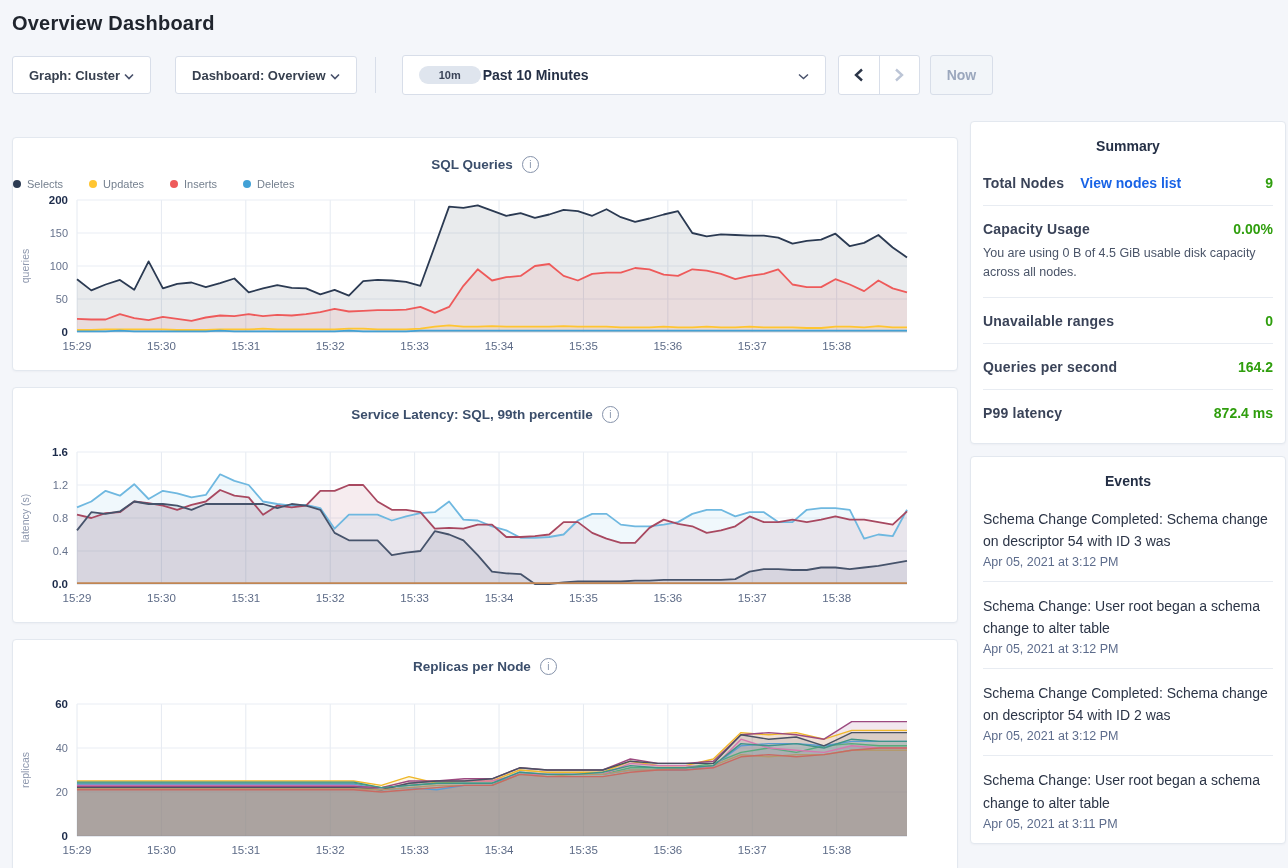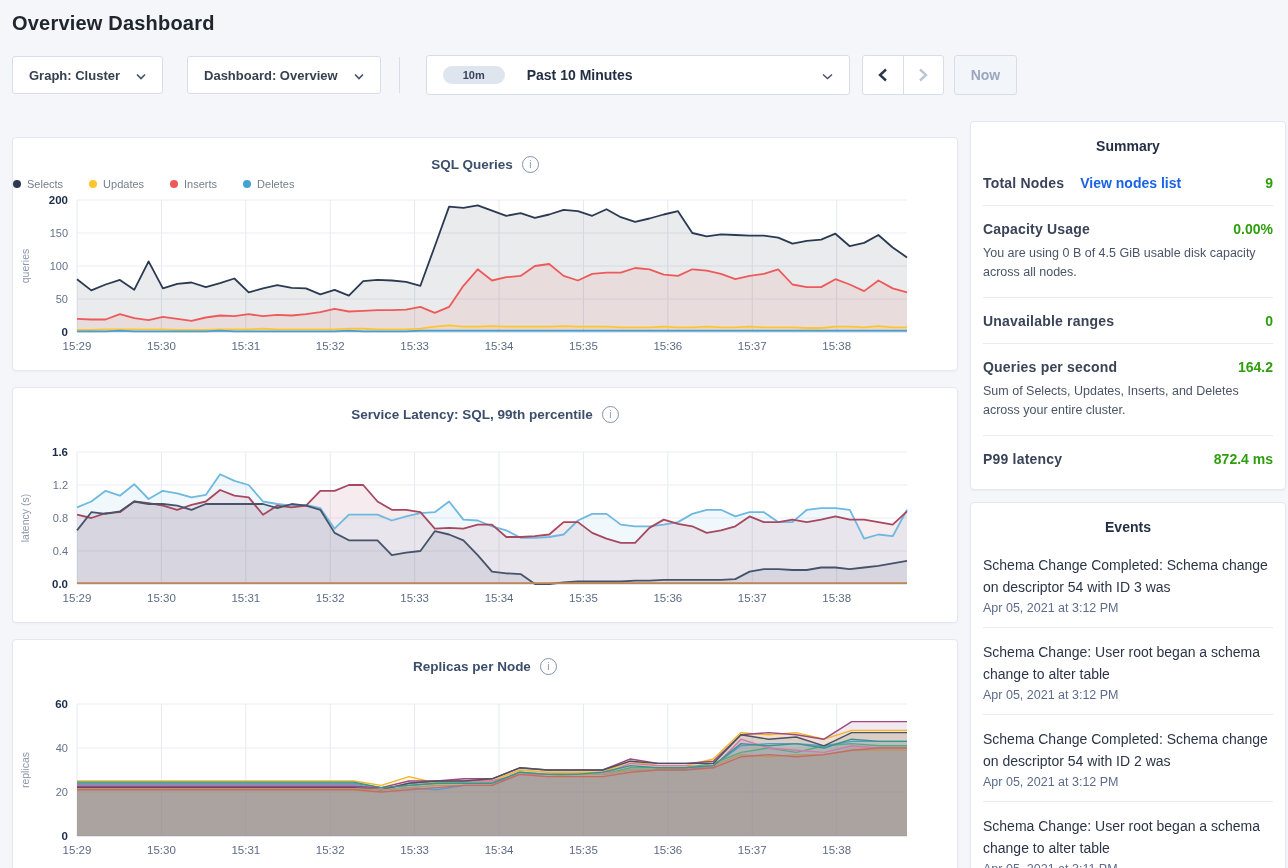--- a/index.html
+++ b/index.html
@@ -8,34 +8,34 @@
     background:#f4f6fa;
     font-family:"Liberation Sans", sans-serif;
     color:#242a35;
   }
   .page { padding:12px 2px 0 12px; }
   .page-title { font-size:20px; font-weight:700; color:#20252e; letter-spacing:.2px; padding-left:0; }
 
   
   .controls { display:flex; align-items:center; margin-top:20px; height:40px; }
   .dd-btn {
-    display:flex; align-items:center; gap:16px;
+    display:flex; align-items:center; gap:4px;
     background:#fff; border:1px solid #d8dee9; border-radius:3px;
     height:38px; padding:0 16px; font-size:13px; font-weight:700; color:#37404f;
     cursor:pointer;
   }
   .dd-btn + .dd-btn { margin-left:24px; }
   .vdivider { width:1px; height:36px; background:#d8dee9; margin:0 26px 0 18px; }
   .time-select {
     display:flex; align-items:center; background:#fff; border:1px solid #d8dee9;
     border-radius:3px; height:40px; width:424px; padding:0 16px; cursor:pointer;
   }
   .range-badge {
     background:#dfe5ee; color:#3a4358; font-size:11px; font-weight:700;
-    border-radius:9px; padding:3px 20px; margin-right:22px;
+    border-radius:9px; padding:3px 20px; margin-right:2px;
   }
   .range-label { font-size:14px; font-weight:700; color:#242f45; flex:1; }
   .arrow-group { display:flex; margin-left:12px; border:1px solid #d8dee9; border-radius:3px; background:#fff; height:40px; }
   .arrow-btn { width:40px; display:flex; align-items:center; justify-content:center; cursor:pointer; }
   .arrow-btn + .arrow-btn { border-left:1px solid #d8dee9; }
   .now-btn {
     margin-left:10px; height:40px; padding:0 16px; background:#f2f5f9;
     border:1px solid #d8dee9; border-radius:3px; font-size:14px; font-weight:700;
     color:#9ba7bd; display:flex; align-items:center;
   }
@@ -338,21 +338,20 @@
             <span class="sum-label">Unavailable ranges</span>
             <span class="sum-value">0</span>
           </div>
         </div>
 
         <div class="sum-row">
           <div class="sum-line">
             <span class="sum-label">Queries per second</span>
             <span class="sum-value">164.2</span>
           </div>
-          <div class="sum-desc">Sum of Selects, Updates, Inserts, and Deletes across your entire cluster.</div>
         </div>
 
         <div class="sum-row last">
           <div class="sum-line">
             <span class="sum-label">P99 latency</span>
             <span class="sum-value">872.4 ms</span>
           </div>
         </div>
       </section>
 

